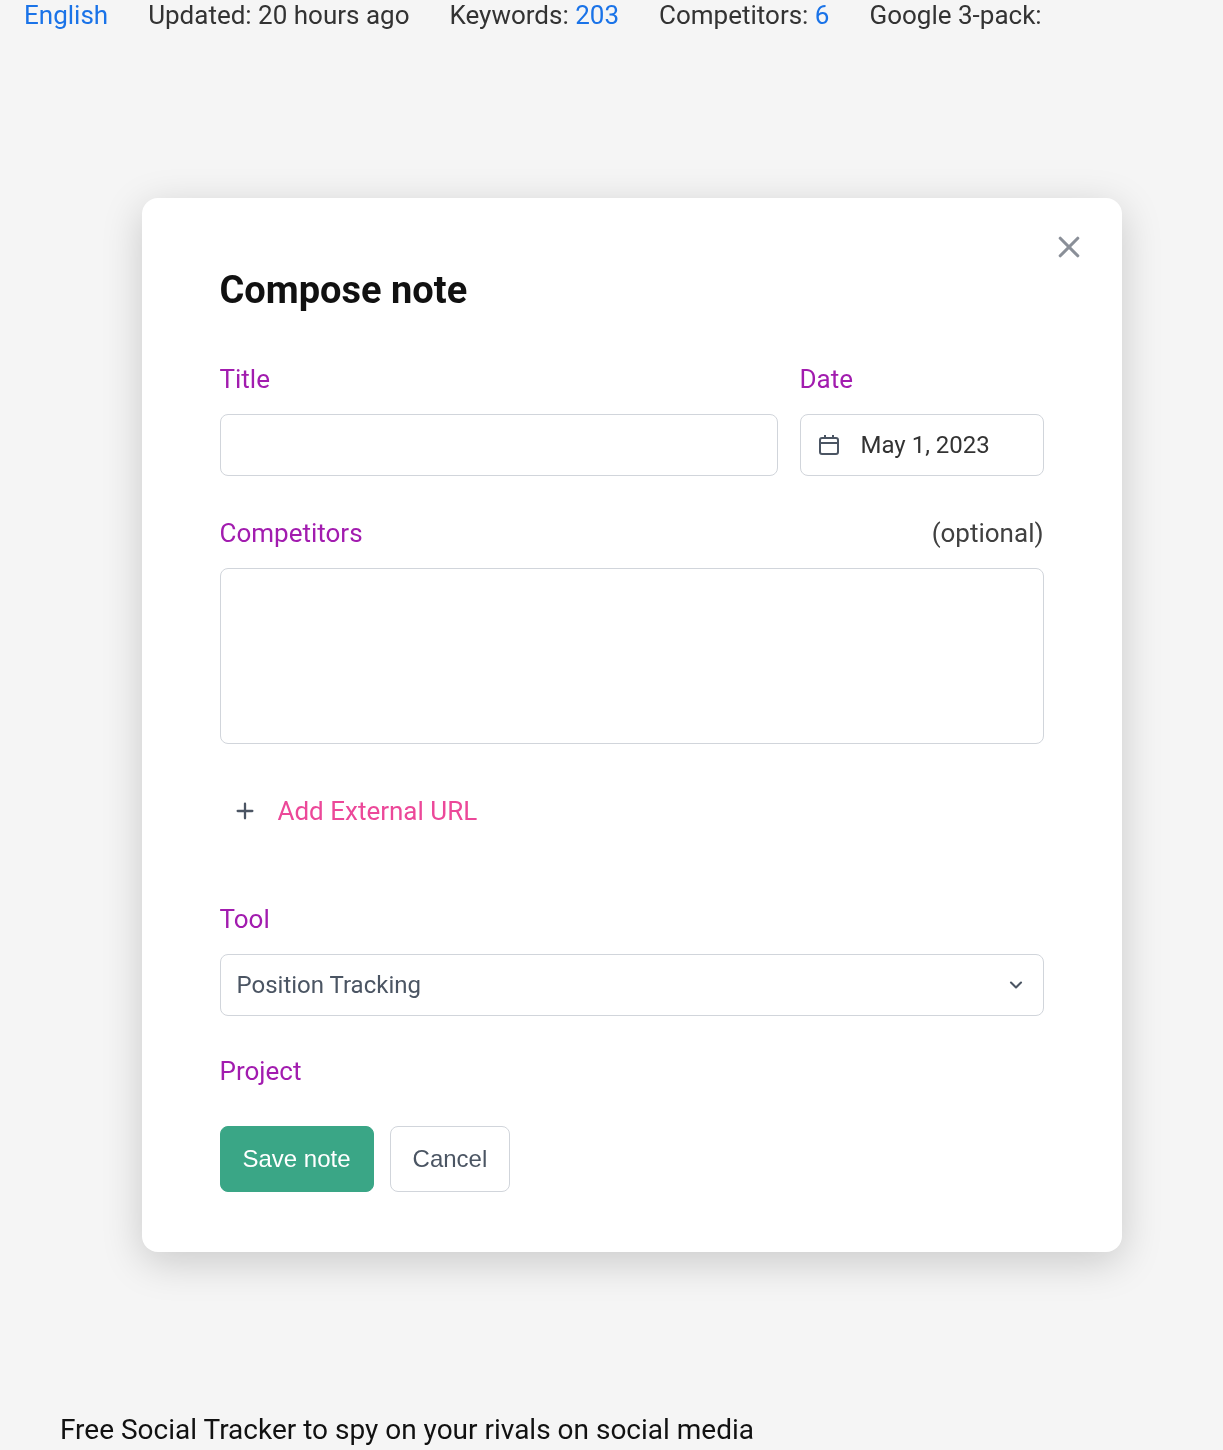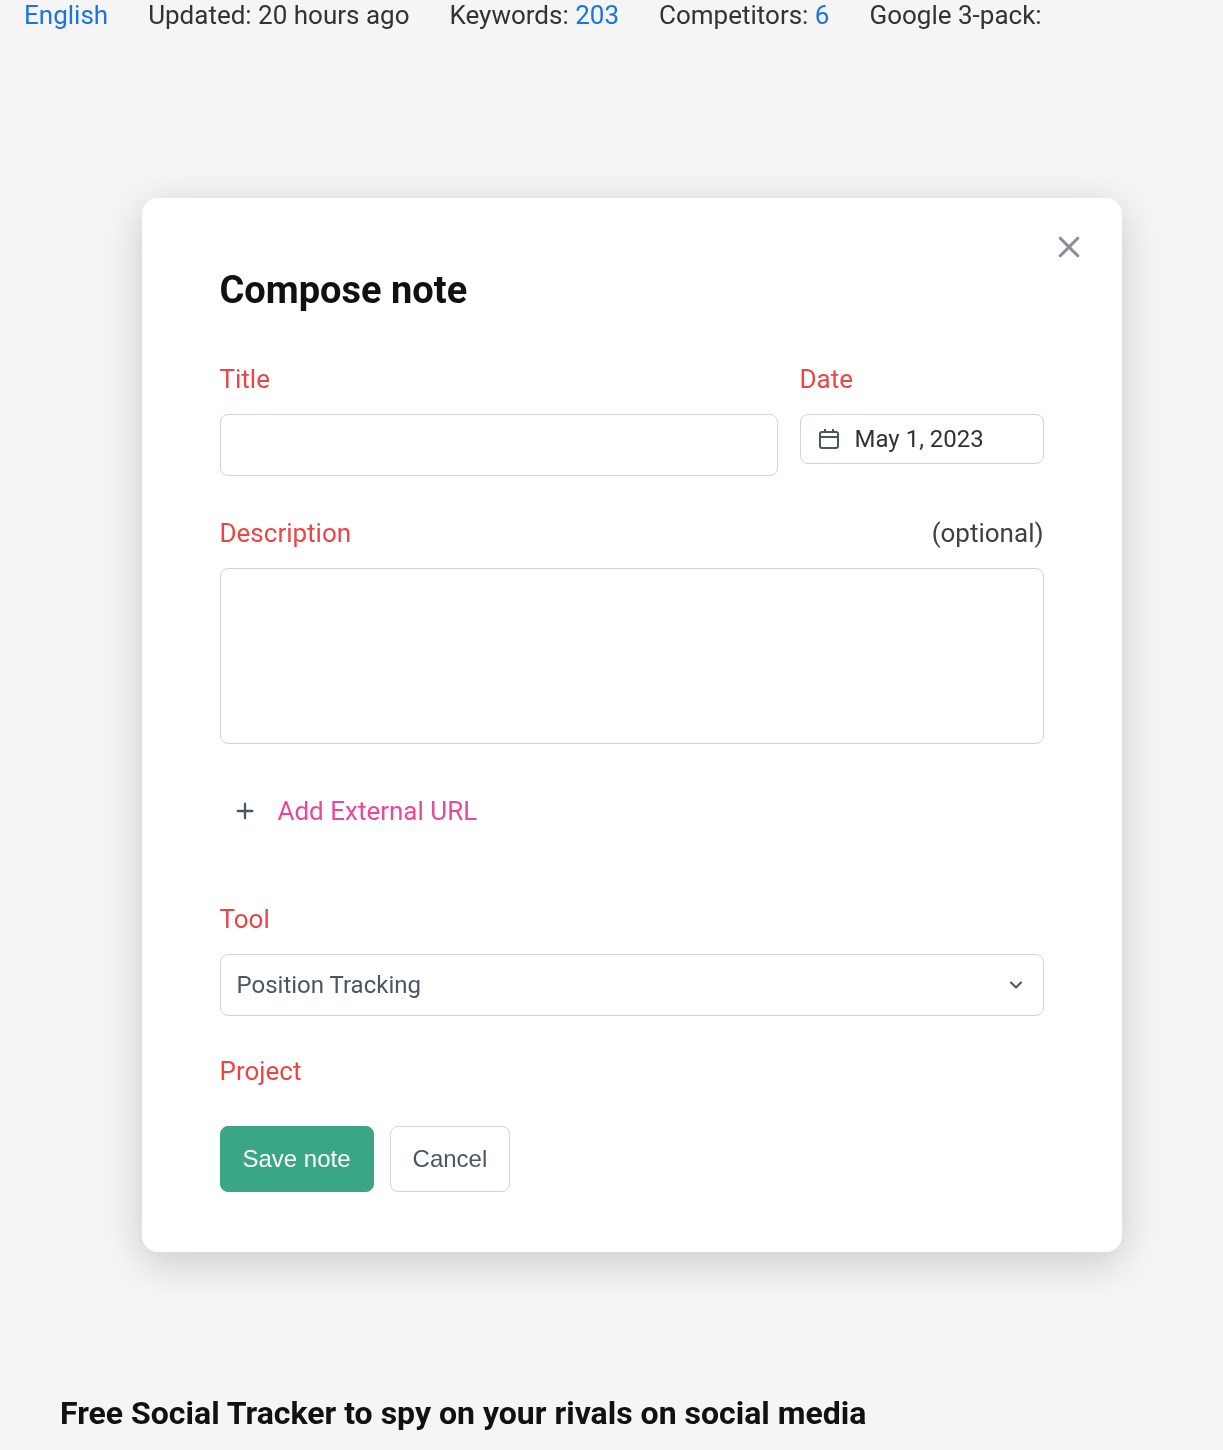--- a/index.html
+++ b/index.html
@@ -25,24 +25,24 @@
     display: flex;
     gap: 40px;
     padding: 0 24px;
     color: #333;
     font-size: 26px;
   }
   .bg-top .blue { color: #1a73e8; }
   .bg-top .seg { color: #333; }
   .bg-bottom {
     position: absolute;
-    bottom: 18px;
+    bottom: 4px;
     left: 60px;
-    font-size: 32px;
-    font-weight: 700;
+    font-size: 28px;
+    font-weight: 400;
     color: #111;
   }
 
   
   .overlay {
     position: absolute;
     inset: 0;
     display: flex;
     align-items: center;
     justify-content: center;
@@ -81,21 +81,21 @@
 
   .row {
     display: flex;
     gap: 22px;
     margin-bottom: 42px;
   }
   .field { display: flex; flex-direction: column; }
   .field.grow { flex: 1; }
   .label {
     font-size: 26px;
-    color: #ef4444;
+    color: #a21caf;
     margin-bottom: 20px;
     font-weight: 400;
   }
   .label-row {
     display: flex;
     justify-content: space-between;
     align-items: baseline;
     margin-bottom: 20px;
   }
   .hint { font-size: 26px; color: #404040; }
@@ -107,25 +107,25 @@
     color: #333;
     background: #fff;
     font-family: inherit;
   }
   .input {
     height: 62px;
     padding: 0 16px;
     width: 100%;
   }
   .date-input {
-    height: 50px;
+    height: 62px;
     padding: 0 18px 0 16px;
     display: flex;
     align-items: center;
-    gap: 14px;
+    gap: 20px;
     min-width: 244px;
     cursor: pointer;
   }
   .date-input .cal-icon { width: 24px; height: 24px; color: #4b5563; flex-shrink: 0; }
   .date-input .date-text { font-size: 24px; color: #333; }
 
   .textarea {
     width: 100%;
     height: 176px;
     padding: 14px 16px;
@@ -242,21 +242,21 @@
             <line x1="8" y1="2" x2="8" y2="6"></line>
             <line x1="16" y1="2" x2="16" y2="6"></line>
           </svg>
           <span class="date-text">May 1, 2023</span>
         </div>
       </div>
     </div>
 
     <div class="section">
       <div class="label-row">
-        <span class="label" style="margin-bottom:0">Description</span>
+        <span class="label" style="margin-bottom:0">Competitors</span>
         <span class="hint">(optional)</span>
       </div>
       <textarea class="textarea" style=""></textarea>
     </div>
 
     <div class="add-url">
       <svg class="plus-icon" viewBox="0 0 24 24" fill="none" stroke="currentColor" stroke-width="2.5" stroke-linecap="round">
         <line x1="12" y1="4" x2="12" y2="20"></line>
         <line x1="4" y1="12" x2="20" y2="12"></line>
       </svg>

